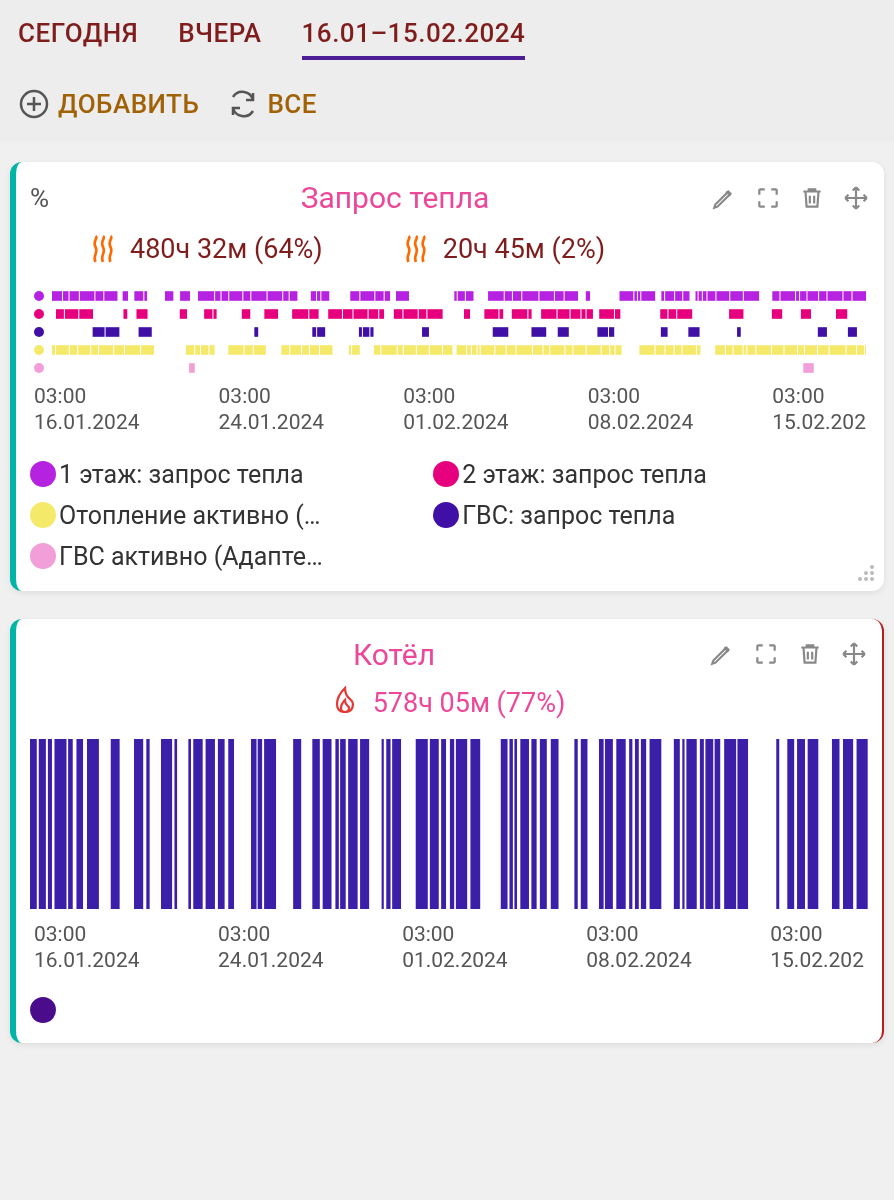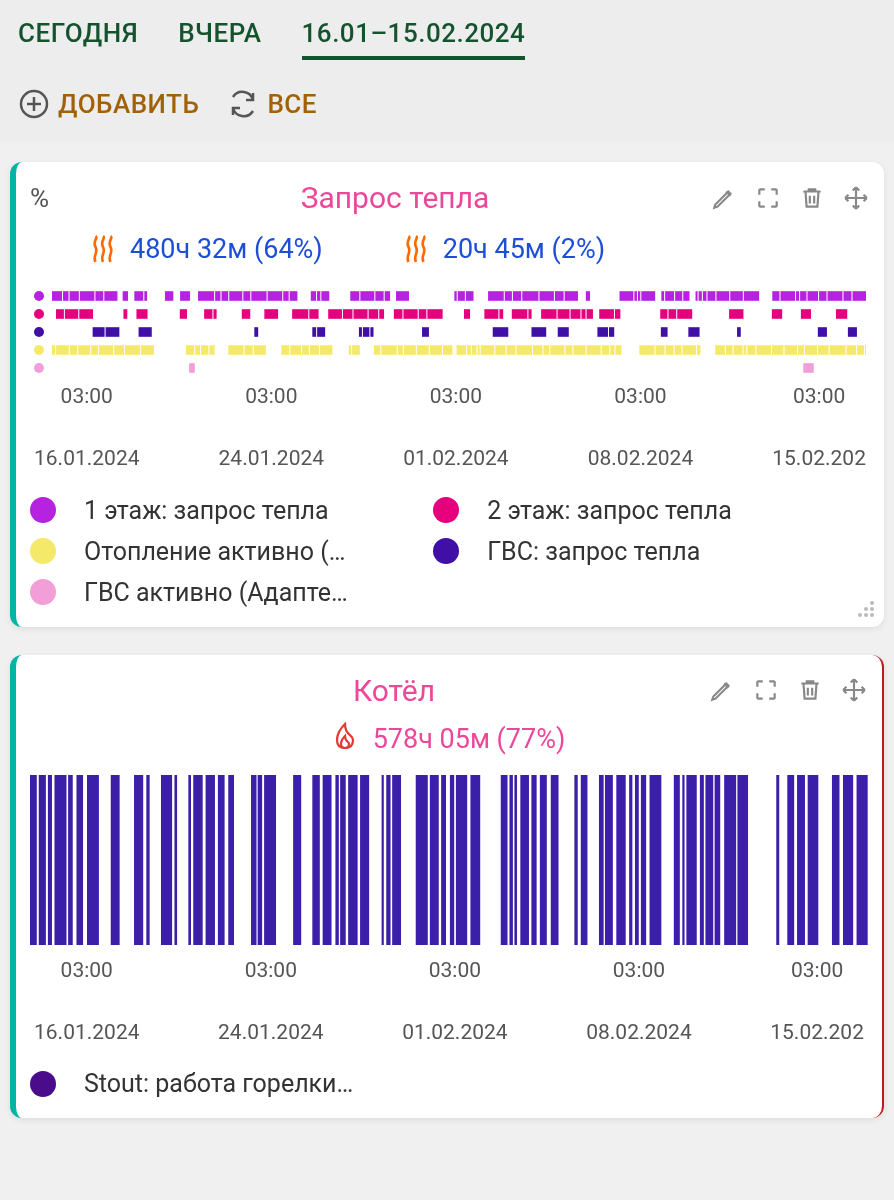--- a/index.html
+++ b/index.html
@@ -15,26 +15,26 @@
   padding: 18px 18px 22px;
 }
 .tabs-row {
   display: flex;
   gap: 40px;
   margin-bottom: 28px;
 }
 .tab {
   font-size: 26px;
   font-weight: 500;
-  color: #14532d;
+  color: #7f1d1d;
   letter-spacing: 0.5px;
   padding-bottom: 8px;
 }
 .tab.active {
-  border-bottom: 4px solid #14532d;
+  border-bottom: 4px solid #4c1d95;
 }
 .actions-row {
   display: flex;
   gap: 28px;
   align-items: center;
 }
 .action-btn {
   display: flex;
   align-items: center;
   gap: 8px;
@@ -92,21 +92,21 @@
   display: flex;
   flex-wrap: wrap;
   gap: 10px 80px;
   padding: 4px 60px 14px;
 }
 .stat {
   display: flex;
   align-items: center;
   gap: 14px;
   font-size: 27px;
-  color: #1d4ed8;
+  color: #7f1d1d;
 }
 .heat-wave {
   color: #ff6a00;
   font-size: 30px;
   display: inline-flex;
 }
 .flame-icon {
   color: #e53935;
   font-size: 28px;
 }
@@ -133,35 +133,33 @@
 }
 .axis-row {
   display: flex;
   justify-content: space-between;
   margin-top: 8px;
   padding: 0 4px;
 }
 .axis-tick {
   display: flex;
   flex-direction: column;
-  align-items: center;
   font-size: 21px;
   color: #555;
   line-height: 1.25;
-  gap: 36px;
 }
 .legend {
   display: flex;
   flex-wrap: wrap;
   margin-top: 18px;
 }
 .legend-item {
   display: flex;
   align-items: center;
-  gap: 28px;
+  gap: 3px;
   width: 48%;
   padding: 6px 0;
   font-size: 25px;
   color: #333;
 }
 .legend-dot {
   width: 26px;
   height: 26px;
   border-radius: 50%;
   flex: 0 0 26px;
@@ -684,18 +682,17 @@
         </div>
         <div class="axis-tick">
           <span>03:00</span>
           <span>15.02.202</span>
         </div>
       </div>
 
     <div class="legend" id="legend2">
         <div class="legend-item">
           <span class="legend-dot" style="background: rgb(74, 12, 138);"></span>
-          <span class="legend-text">Stout: работа горелки…</span>
         </div>
       </div>
   </div>
 
 </div>
 
 </body></html>

